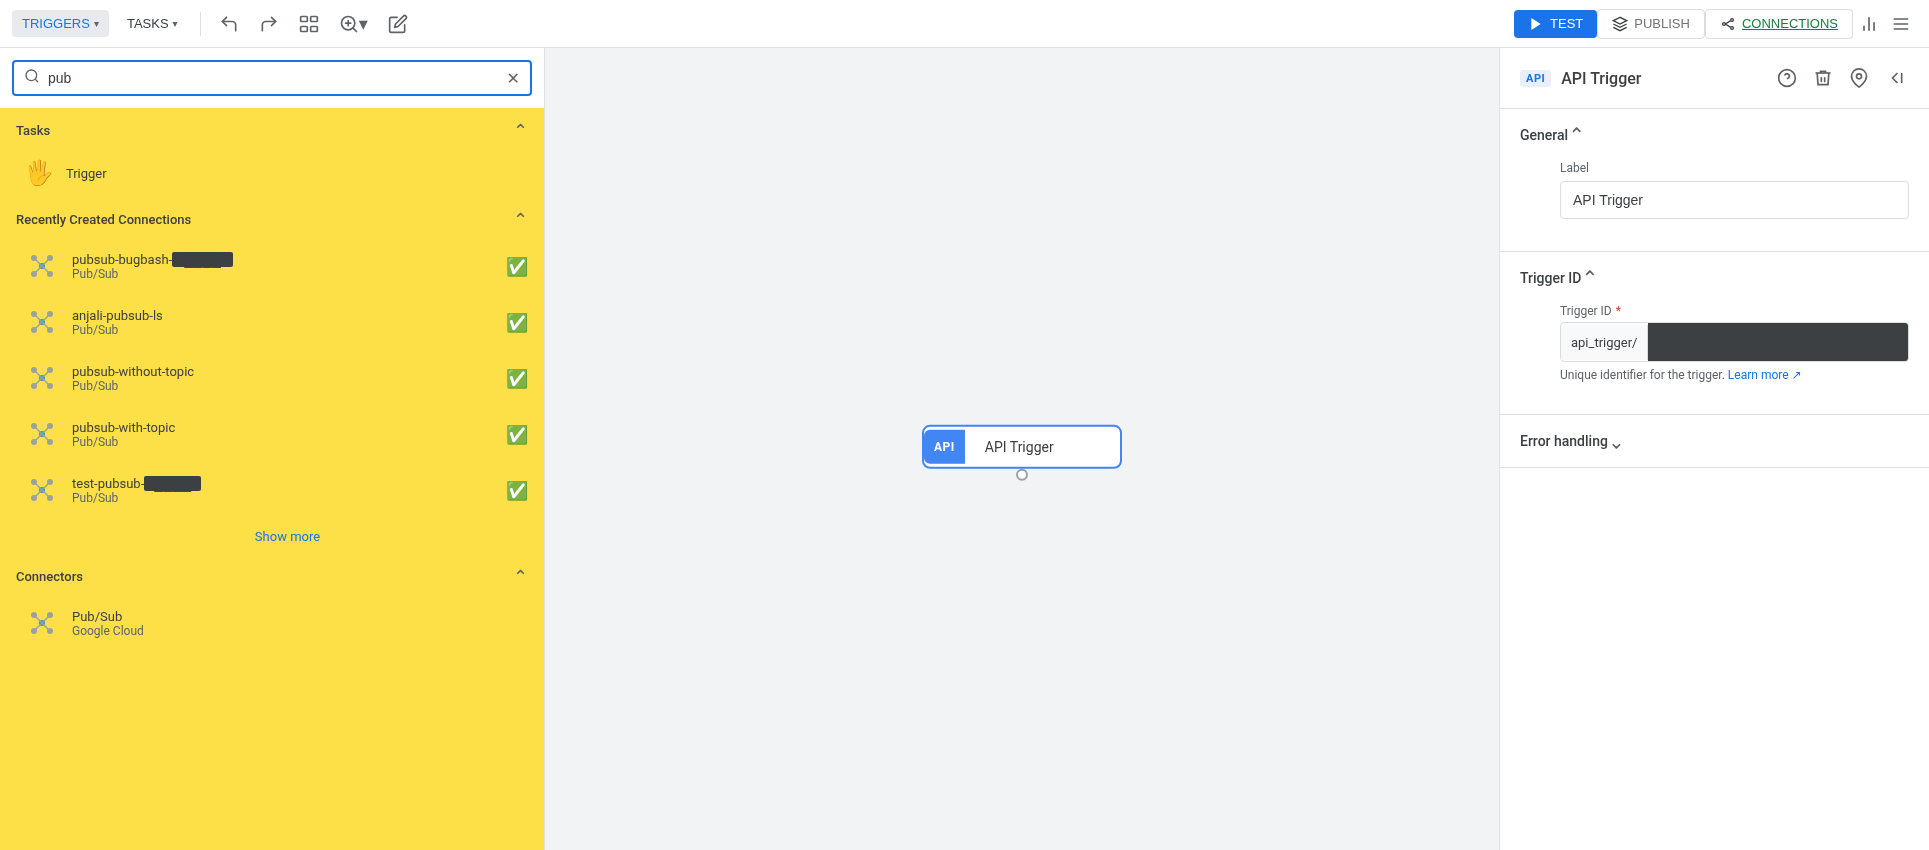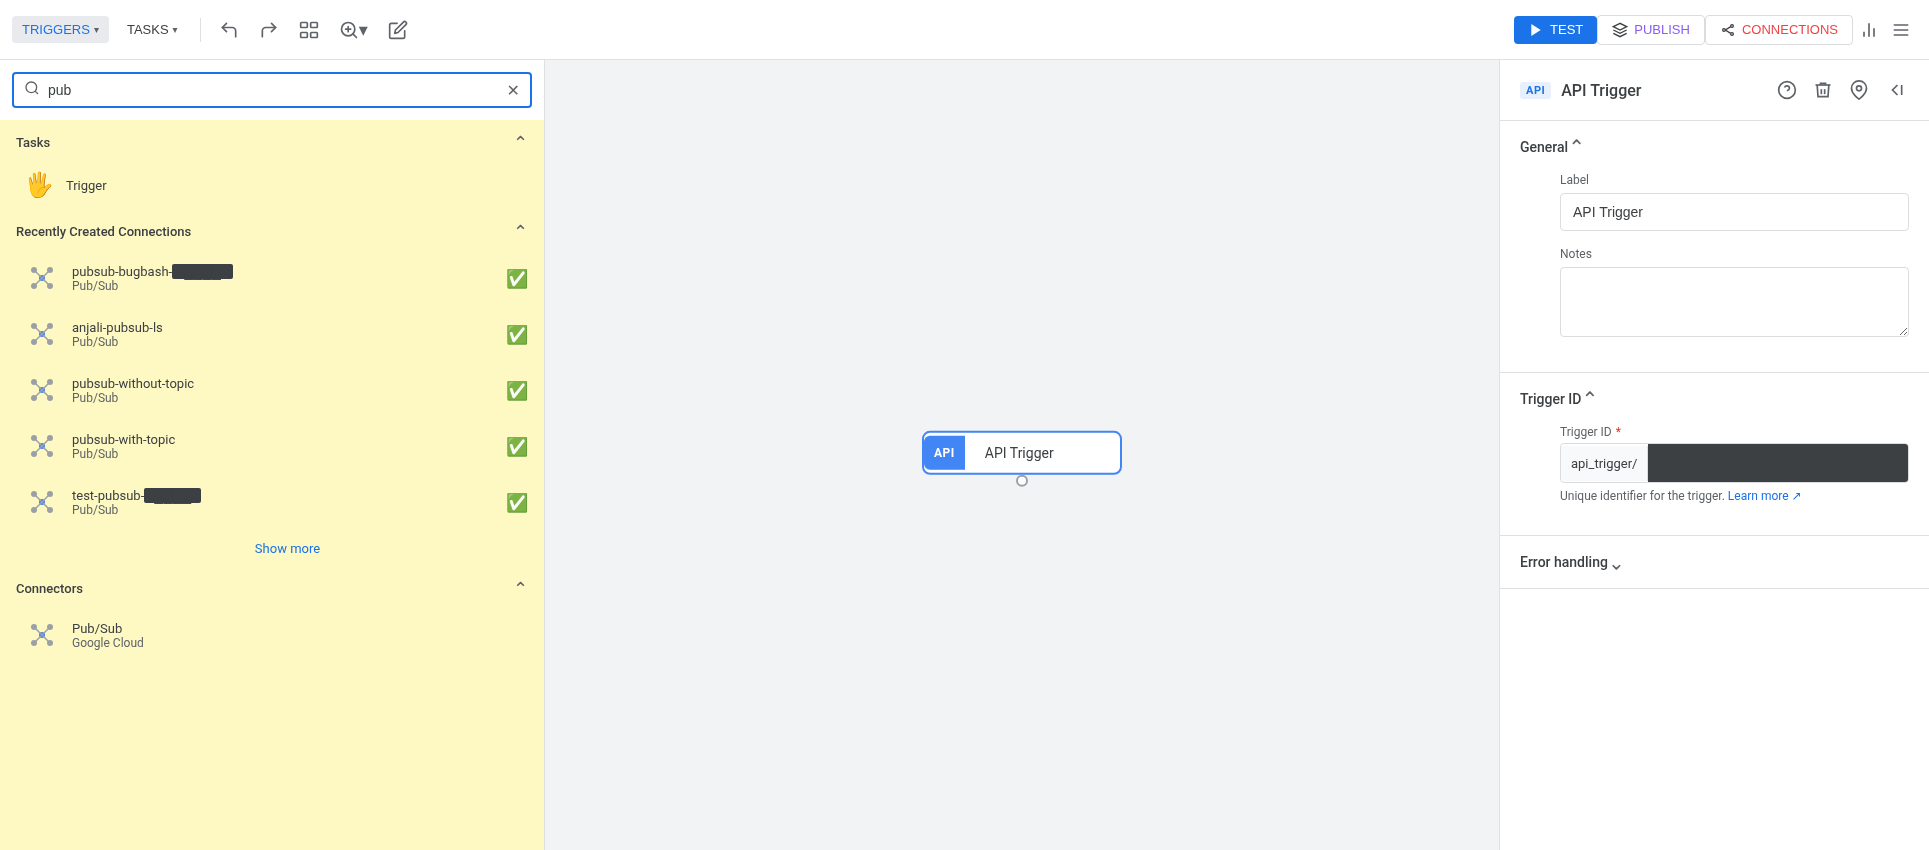--- a/index.html
+++ b/index.html
@@ -11,21 +11,21 @@
       width: 1929px;
       overflow: hidden;
       display: flex;
       flex-direction: column;
     }
 
     
     .toolbar {
       display: flex;
       align-items: center;
-      height: 60px;
+      height: 48px;
       background: #fff;
       border-bottom: 1px solid #e0e0e0;
       padding: 0 12px;
       gap: 8px;
     }
     .toolbar-btn {
       display: flex;
       align-items: center;
       gap: 4px;
       padding: 6px 10px;
@@ -67,27 +67,28 @@
       font-weight: 500;
       border: none;
       cursor: pointer;
     }
     .btn-test {
       background: #1a73e8;
       color: #fff;
     }
     .btn-publish {
       background: transparent;
-      color: #8b5cf6;
+      color: #737373;
       border: 1px solid #dadce0;
     }
     .btn-connections {
       background: transparent;
-      color: #ef4444;
+      color: #15803d;
       border: 1px solid #dadce0;
+      text-decoration: underline;
     }
     .icon-btn {
       padding: 6px;
       border-radius: 4px;
       cursor: pointer;
       background: transparent;
       border: none;
       color: #5f6368;
       font-size: 18px;
       display: flex;
@@ -98,21 +99,21 @@
     
     .main-content {
       display: flex;
       flex: 1;
       overflow: hidden;
     }
 
     
     .left-panel {
       width: 545px;
-      background: #fef9c3;
+      background: #fde047;
       border-right: 1px solid #e0e0e0;
       display: flex;
       flex-direction: column;
       position: relative;
     }
 
     .search-box-container {
       padding: 12px;
       background: #fff;
     }
@@ -766,24 +767,20 @@
     <div class="accordion-section">
       <div class="accordion-header">
         <span class="accordion-title">General</span>
         <span class="accordion-chevron">⌃</span>
       </div>
       <div class="accordion-content">
         <div class="form-group">
           <label class="form-label">Label</label>
           <input type="text" class="form-input" value="API Trigger" style="">
         </div>
-        <div class="form-group">
-          <label class="form-label">Notes</label>
-          <textarea class="form-textarea" style=""></textarea>
-        </div>
       </div>
     </div>
 
     <div class="accordion-section">
       <div class="accordion-header">
         <span class="accordion-title">Trigger ID</span>
         <span class="accordion-chevron">⌃</span>
       </div>
       <div class="accordion-content">
         <div class="form-group">

